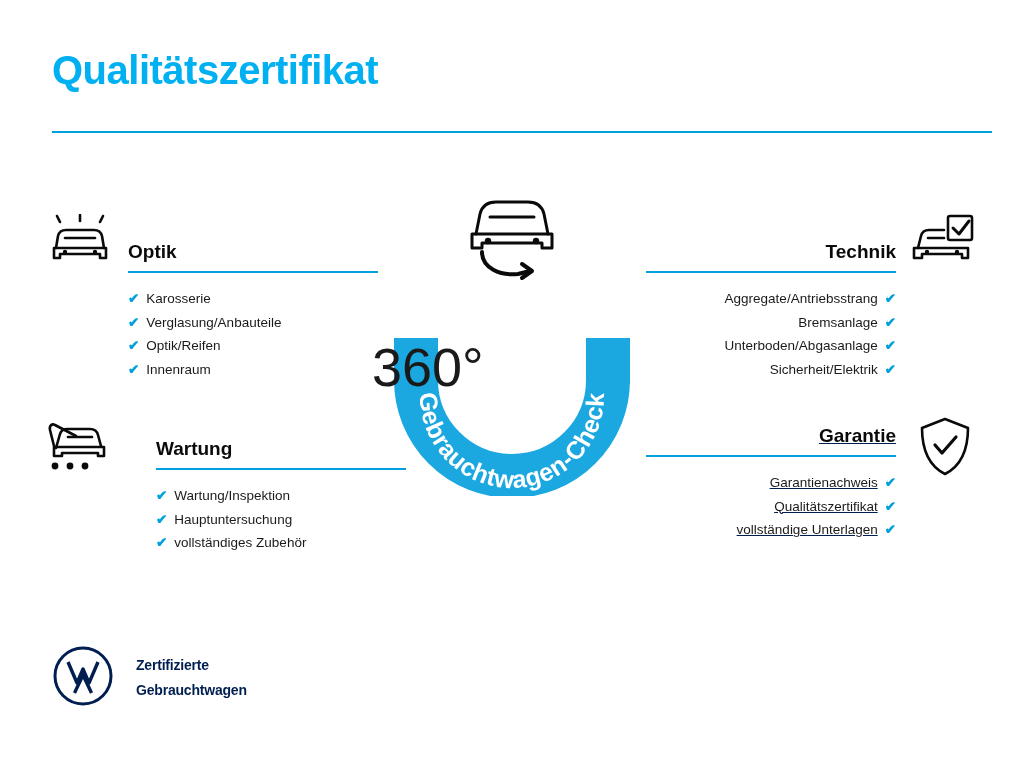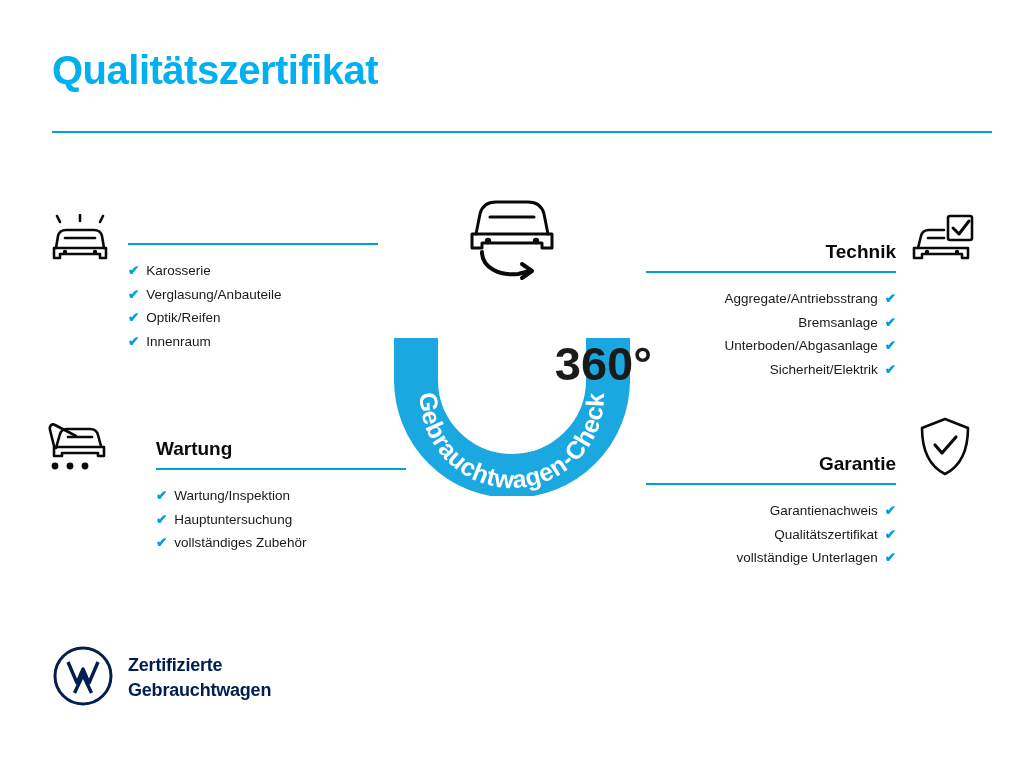--- a/index.html
+++ b/index.html
@@ -102,42 +102,42 @@
     position: absolute;
     left: 12px;
     top: 72px;
     width: 256px;
     height: 228px;
   }
   .ring-text {
     position: absolute;
     left: 0; top: 0;
     width: 100%;
-    text-align: right;
-    font-size: 47px;
-    font-weight: bold;
+    text-align: left;
+    font-size: 54px;
+    font-weight: normal;
     color: #1a1a1a;
   }
   .car-top {
     position: absolute;
     left: 84px;
     top: 0px;
   }
 
   
   .footer {
     position: absolute;
     left: 52px;
     top: 645px;
     display: flex;
     align-items: center;
   }
   .footer-text {
-    margin-left: 14px;
-    font-size: 18px;
+    margin-left: 22px;
+    font-size: 14px;
     font-weight: bold;
     color: #001e50;
     line-height: 25px;
     letter-spacing: -0.2px;
   }
 </style>
 </head>
 <body>
 
 <div class="page">
@@ -152,20 +152,21 @@
       <path d="M52 8 L55 2"></path>
       <path d="M8 34 L10 22 C11 18 14 16 18 16 L46 16 C50 16 53 18 54 22 L56 34"></path>
       <path d="M6 34 L58 34 L58 44 L52 44 L52 40 L12 40 L12 44 L6 44 Z"></path>
       <path d="M17 24 L47 24"></path>
       <circle cx="17" cy="38" r="2.2" fill="#0a0a0a" stroke="none"></circle>
       <circle cx="47" cy="38" r="2.2" fill="#0a0a0a" stroke="none"></circle>
     </svg>
   </div>
 
   <div class="block left" style="top:240px;">
+    <div class="block-head">Optik</div>
     <div class="block-rule"></div>
     <ul>
       <li><span class="check">✔</span><span>Karosserie</span></li>
       <li><span class="check">✔</span><span>Verglasung/Anbauteile</span></li>
       <li><span class="check">✔</span><span>Optik/Reifen</span></li>
       <li><span class="check">✔</span><span>Innenraum</span></li>
     </ul>
   </div>
 
   <div class="icon" style="left:46px; top:416px;">
@@ -213,21 +214,21 @@
     </ul>
   </div>
 
   <div class="icon" style="left:916px; top:416px;">
     <svg width="58" height="62" viewBox="0 0 58 62" fill="none" stroke="#0a0a0a" stroke-width="2.6" stroke-linecap="round" stroke-linejoin="round">
       <path d="M29 3 L52 12 C52 34 45 50 29 58 C13 50 6 34 6 12 Z"></path>
       <path d="M19 29 L26 37 L40 21" stroke-width="3.2"></path>
     </svg>
   </div>
 
-  <div class="block right" style="top:452px;">
+  <div class="block right" style="top:424px;text-decoration:underline;">
     <div class="block-head">Garantie</div>
     <div class="block-rule"></div>
     <ul>
       <li><span>Garantienachweis</span><span class="check">✔</span></li>
       <li><span>Qualitätszertifikat</span><span class="check">✔</span></li>
       <li><span>vollständige Unterlagen</span><span class="check">✔</span></li>
     </ul>
   </div>
 
   <div class="center">

